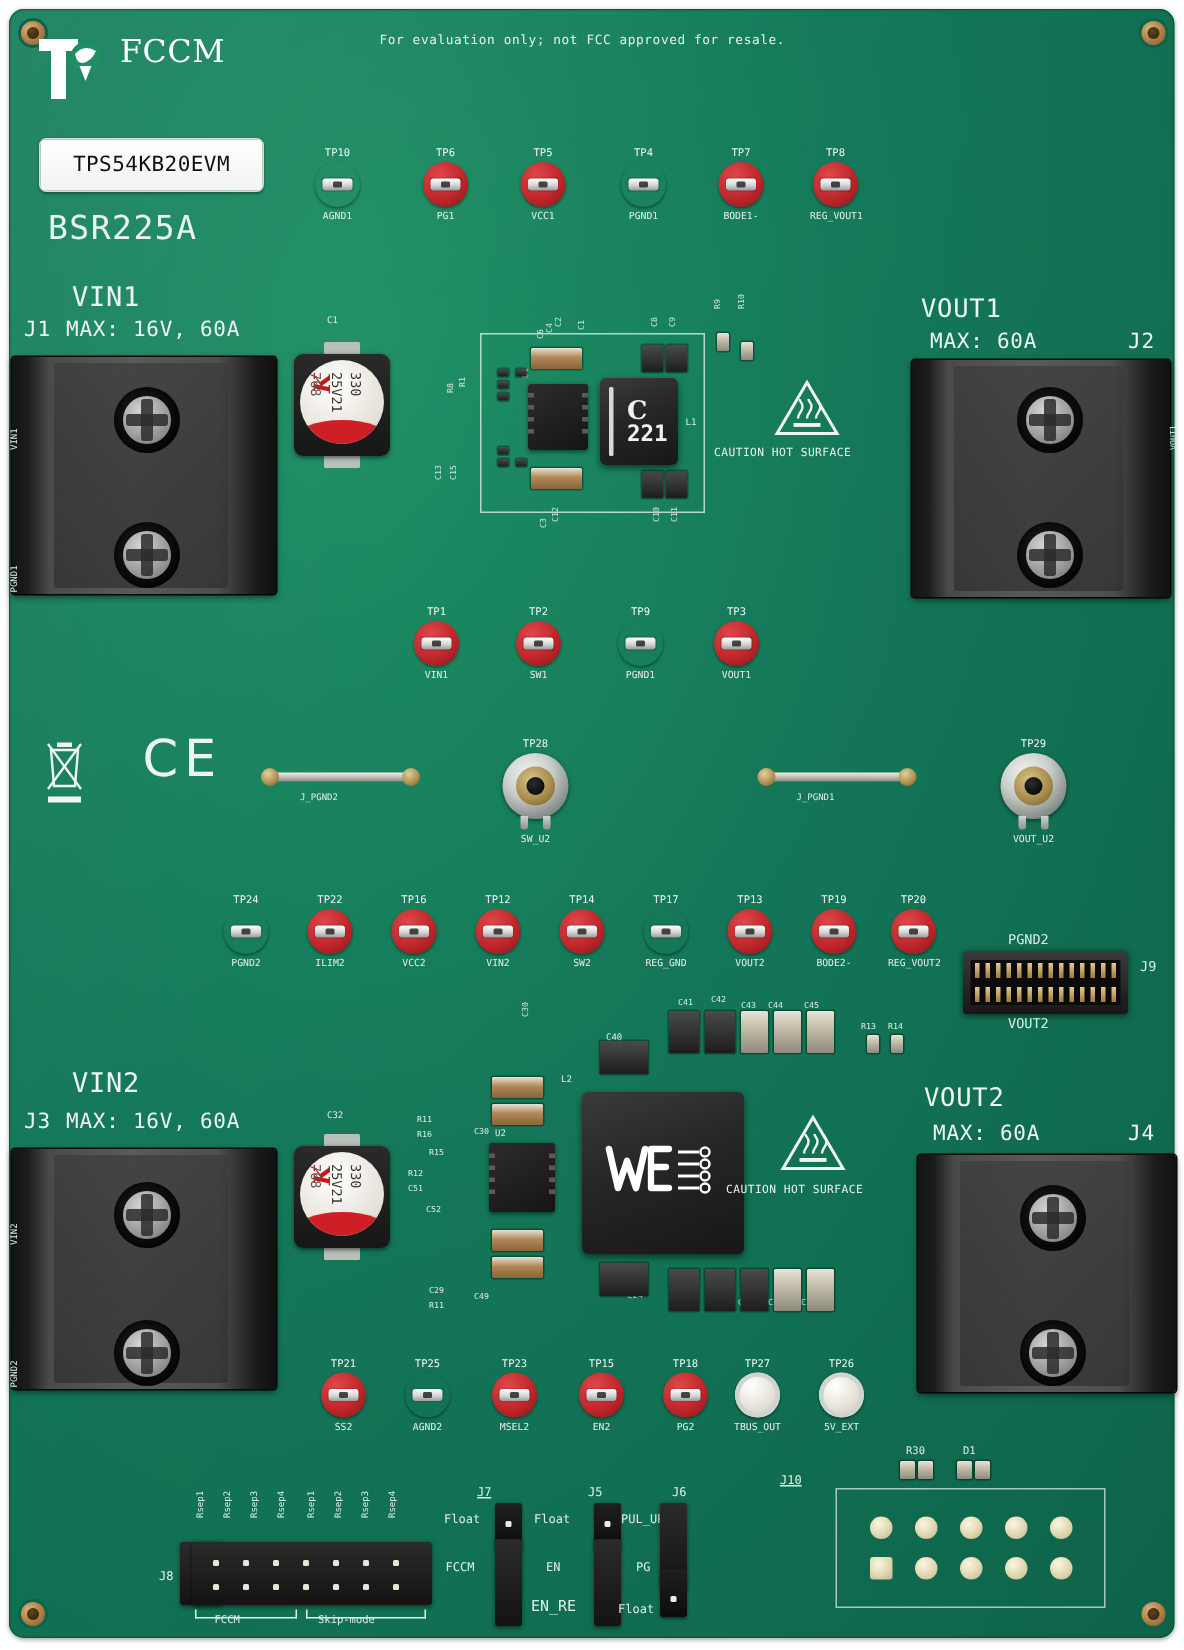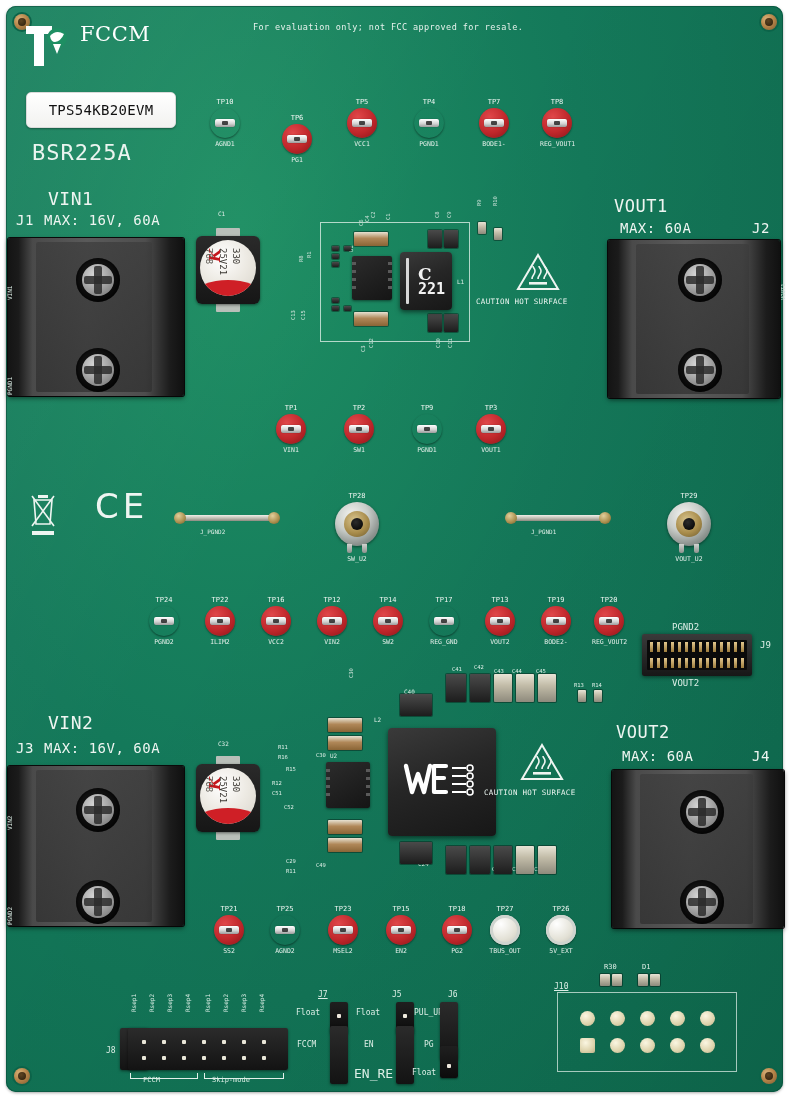--- a/index.html
+++ b/index.html
@@ -209,21 +209,21 @@
   <div class="nameplate">
     <span>TPS54KB20EVM</span>
   </div>
   <div class="bsr silk">BSR225A</div>
 
   <div class="tp blk" style="left:208px;top:98px;">
     <div class="lbl-top">TP10</div>
     <div class="ring"></div>
     <div class="lbl-bot">AGND1</div>
   </div>
-  <div class="tp red" style="left:280px;top:98px;margin-top:16px;">
+  <div class="tp red" style="left:280px;top:98px;">
     <div class="lbl-top">TP6</div>
     <div class="ring"></div>
     <div class="lbl-bot">PG1</div>
   </div>
   <div class="tp red" style="left:345px;top:98px;">
     <div class="lbl-top">TP5</div>
     <div class="ring"></div>
     <div class="lbl-bot">VCC1</div>
   </div>
   <div class="tp blk" style="left:412px;top:98px;">
@@ -708,42 +708,42 @@
   <div class="htxt" style="left:297px;top:1040px;font-size:8px;">FCCM</div>
   <div class="htxt" style="left:292px;top:1100px;font-size:13px;margin-top:28px;">MD-REG</div>
   <div class="jmp" style="left:330px;top:1002px;width:18px;height:32px;">
     <div class="dot" style="top:12px;"></div>
   </div>
   <div class="hdr" style="left:330px;top:1026px;width:18px;height:58px;"></div>
 
   <div class="htxt" style="left:392px;top:990px;font-size:8px;">J5</div>
   <div class="htxt" style="left:356px;top:1008px;font-size:8px;">Float</div>
   <div class="htxt" style="left:364px;top:1040px;font-size:8px;">EN</div>
-  <div class="htxt" style="left:354px;top:1066px;font-size:13px;">EN_RE</div>
+  <div class="htxt" style="left:354px;top:1066px;font-size:10px;">EN_RE</div>
   <div class="jmp" style="left:396px;top:1002px;width:18px;height:32px;">
     <div class="dot" style="top:12px;"></div>
   </div>
   <div class="hdr" style="left:396px;top:1026px;width:18px;height:58px;"></div>
 
   <div class="htxt" style="left:448px;top:990px;font-size:8px;">J6</div>
   <div class="htxt" style="left:414px;top:1008px;font-size:8px;">PUL_UP</div>
   <div class="htxt" style="left:424px;top:1040px;font-size:8px;">PG</div>
   <div class="htxt" style="left:412px;top:1068px;font-size:8px;">Float</div>
   <div class="hdr" style="left:440px;top:1002px;width:18px;height:58px;"></div>
   <div class="jmp" style="left:440px;top:1046px;width:18px;height:32px;">
     <div class="dot" style="top:18px;"></div>
   </div>
 
   <div class="htxt" style="left:604px;top:963px;font-size:7px;">R30</div>
   <div class="htxt" style="left:642px;top:963px;font-size:7px;">D1</div>
   <div class="smd" style="left:600px;top:974px;width:10px;height:12px;"></div>
   <div class="smd" style="left:612px;top:974px;width:10px;height:12px;"></div>
   <div class="smd" style="left:638px;top:974px;width:10px;height:12px;"></div>
   <div class="smd" style="left:650px;top:974px;width:10px;height:12px;"></div>
-  <div class="htxt" style="left:554px;top:982px;font-size:8px;text-decoration:underline;">J10</div>
+  <div class="htxt" style="left:520px;top:982px;font-size:8px;text-decoration:underline;">J10</div>
   <div class="padfield" style="left:557px;top:992px;width:178px;height:78px;">
     <div class="p sq" style="left:22px;top:45px;"></div>
     <div class="p" style="left:22px;top:18px;"></div>
     <div class="p" style="left:52px;top:18px;"></div>
       <div class="p" style="left:52px;top:45px;"></div>
     <div class="p" style="left:82px;top:18px;"></div>
       <div class="p" style="left:82px;top:45px;"></div>
     <div class="p" style="left:112px;top:18px;"></div>
       <div class="p" style="left:112px;top:45px;"></div>
     <div class="p" style="left:142px;top:18px;"></div>

